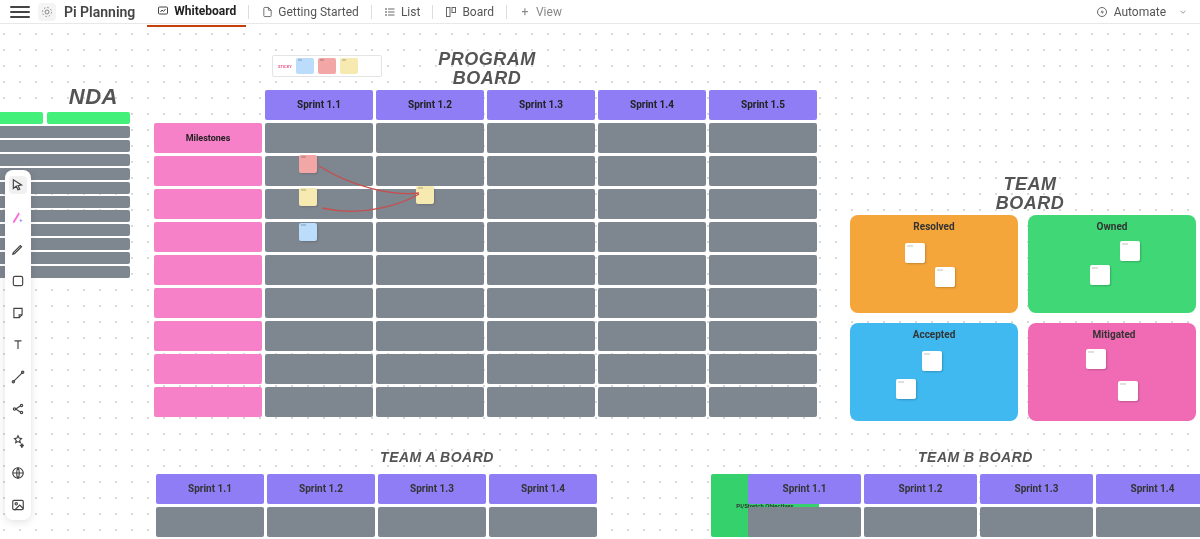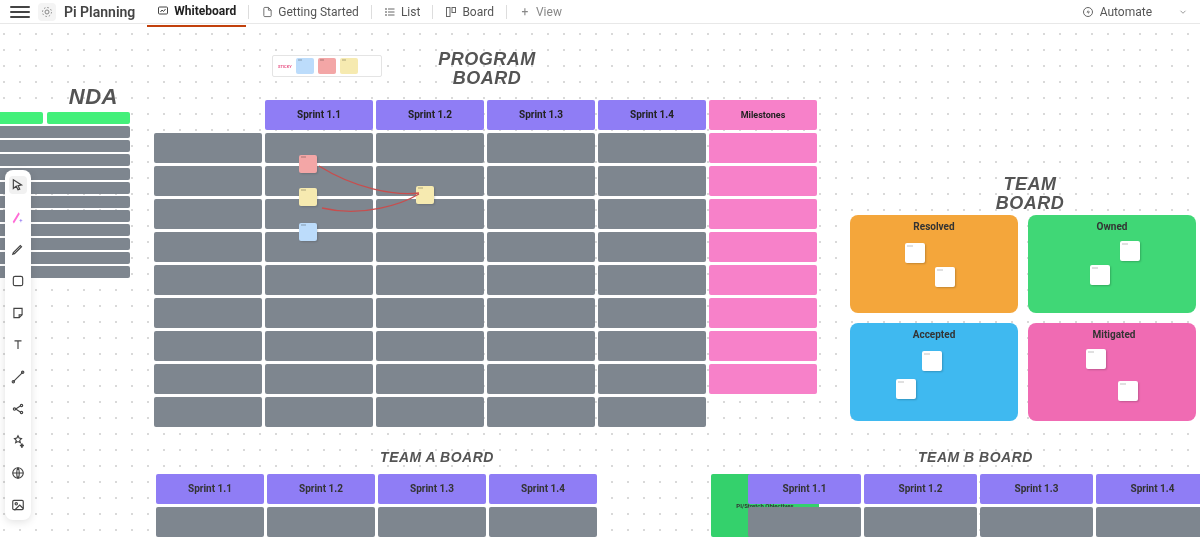--- a/index.html
+++ b/index.html
@@ -12,21 +12,21 @@
   .hamburger span { height:2px; background:#444; border-radius:1px; }
   .logo-square { width:18px; height:18px; display:flex; align-items:center; justify-content:center; background:#f4f4f4; border-radius:4px; margin:0 8px; }
   .doc-title { font-weight:600; font-size:14px; margin-right:12px; }
 
   .tab { display:flex; align-items:center; gap:5px; padding:0 10px; height:30px; cursor:pointer; color:#555; }
   .tab.active { border-bottom:2px solid #c2410c; font-weight:700; color:#222; }
   .tab .t-icon { width:12px; height:12px; display:inline-flex; align-items:center; justify-content:center; }
   .tab-sep { width:1px; height:14px; background:#ddd; margin:0 2px; }
   .tab.plus { color:#888; }
 
-  .top-right { margin-left:auto; display:flex; align-items:flex-end; gap:24px; color:#555; }
+  .top-right { margin-left:auto; display:flex; align-items:flex-end; gap:10px; color:#555; }
   .automate { display:flex; align-items:center; gap:6px; cursor:pointer; }
   .chev { width:14px; height:14px; display:flex; align-items:center; justify-content:center; color:#888; cursor:pointer; }
 
   
   .canvas-wrap { position:absolute; left:0; top:30px; width:1200px; height:509px; background:#fff;
     background-image: radial-gradient(#d9d9d9 1px, transparent 1px);
     background-size:16px 16px;
     background-position: -4px -4px;
   }
   .canvas { position:relative; width:100%; height:100%; }
@@ -51,21 +51,21 @@
 
   
   .legend { position:absolute; left:272px; top:25px; width:110px; height:22px; background:#fff; border:1px solid #e4e4e4; border-radius:2px; display:flex; align-items:center; gap:4px; padding:2px 5px; font-size:4px;}
   .legend .lab { color:#e85a8a; font-weight:700; }
   .legend .sw { width:18px; height:16px; border-radius:2px; position:relative;}
   .legend .sw::after{content:""; position:absolute; top:1px; left:2px; width:4px; height:2px; background:rgba(0,0,0,.15);}
   .lblue{background:#bcdcfb;} .lpink{background:#f3a6a6;} .lyel{background:#f6eab0;}
 
   
   .program { position:absolute; left:154px; top:20px; width:666px; }
-  .program .bigtitle{ font-size:18px; margin-bottom:12px; }
+  .program .bigtitle{ font-size:18px; margin-bottom:2px; }
   .pgrid { display:grid; grid-template-columns:108px repeat(5,108px); gap:3px; }
   .phead { background:#8f7df5; height:30px; border-radius:2px; display:flex; align-items:center; justify-content:center; font-size:10px; font-weight:700; color:#222;}
   .phead.blank { background:transparent; }
   .prow-label { background:#f781c9; height:30px; border-radius:2px; font-size:9px; font-weight:700; display:flex; align-items:center; justify-content:center; color:#222;}
   .pcell { background:#7e868f; height:30px; border-radius:2px; position:relative;}
   
   .connector { position:absolute; pointer-events:none; z-index:5;}
 
   .note { position:absolute; width:18px; height:18px; border-radius:2px; box-shadow:1px 1px 2px rgba(0,0,0,.15);}
   .note::after{content:""; position:absolute; top:1px; left:2px; width:5px; height:2px; background:rgba(0,0,0,.15);}
@@ -303,20 +303,21 @@
     <div class="program">
       <div class="bigtitle">
         <span>PROGRAM</span><br><span>BOARD</span>
       </div>
       <div class="pgrid" id="pgrid">
           <div class="phead blank"></div>
           <div class="phead">Sprint 1.1</div>
           <div class="phead">Sprint 1.2</div>
           <div class="phead">Sprint 1.3</div>
           <div class="phead">Sprint 1.4</div>
+          <div class="phead">Sprint 1.5</div>
           <div class="prow-label">Milestones</div>
           <div class="pcell"></div>
           <div class="pcell"></div>
           <div class="pcell"></div>
           <div class="pcell"></div>
           <div class="pcell"></div>
           <div class="prow-label"></div>
           <div class="pcell"></div>
           <div class="pcell"></div>
           <div class="pcell"></div>

